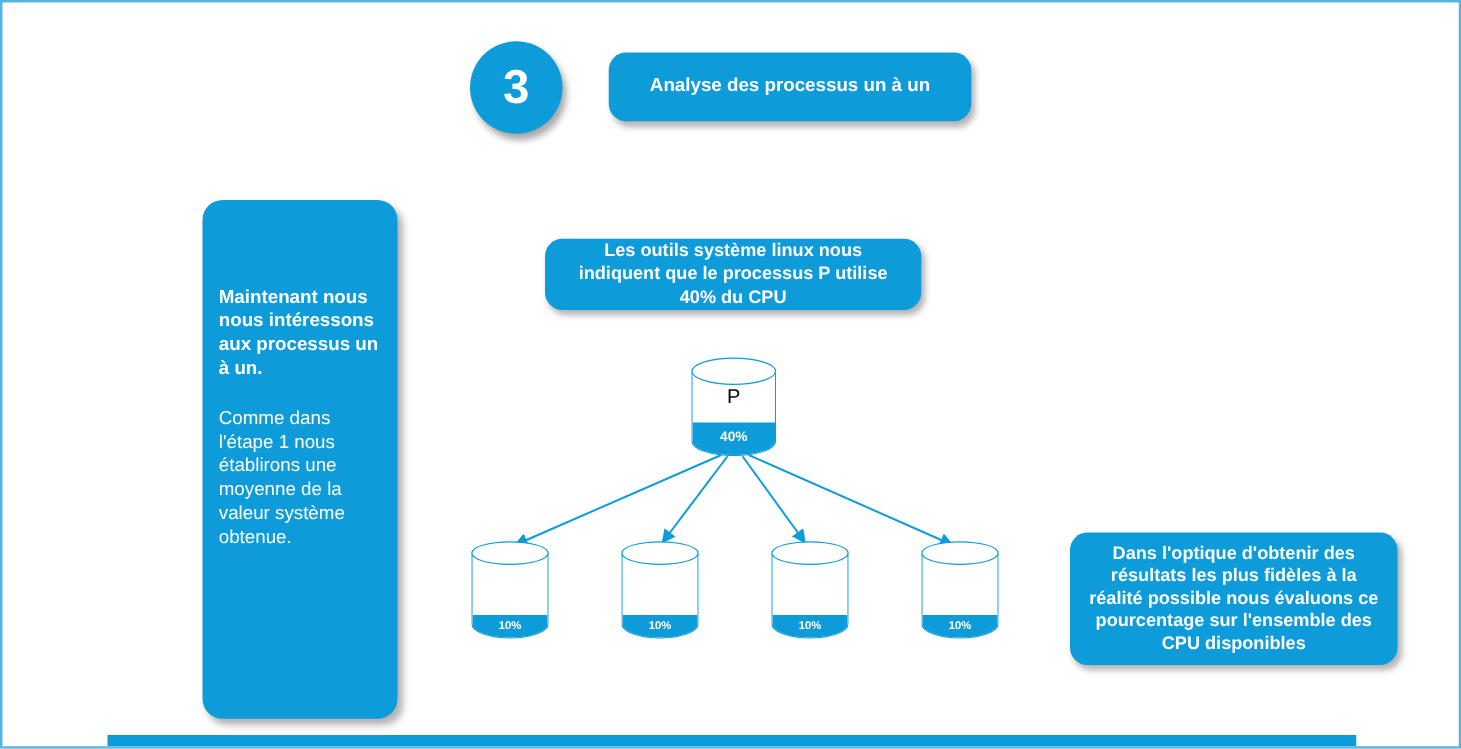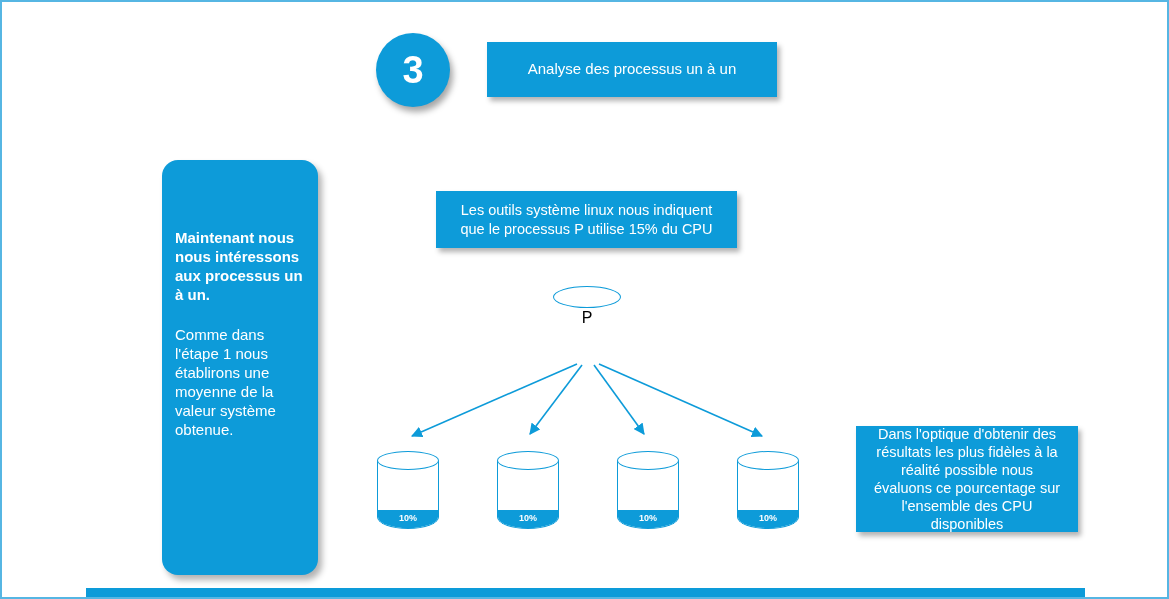--- a/index.html
+++ b/index.html
@@ -23,31 +23,32 @@
     background:var(--blue);
     color:#fff;font-size:38px;font-weight:bold;
     display:flex;align-items:center;justify-content:center;
     box-shadow:3px 5px 6px rgba(0,0,0,0.35);
   }
   
   .blue-box{
     position:absolute;
     background:var(--blue);
     color:#fff;
-    border-radius:0;
+    border-radius:14px;
     box-shadow:3px 4px 5px rgba(0,0,0,0.3);
     display:flex;align-items:center;justify-content:center;
     text-align:center;
     padding:8px 14px;
     font-size:15px;
     line-height:1.25;
+    font-weight:bold;
   }
   .title-box{left:485px;top:40px;width:290px;height:55px;}
   .info-box{left:434px;top:189px;width:301px;height:57px;font-size:14.5px;}
-  .right-box{left:854px;top:424px;width:222px;height:106px;font-size:14.5px;}
+  .right-box{left:854px;top:424px;width:262px;height:106px;font-size:14.5px;}
   
   .left-panel{
     position:absolute;left:160px;top:158px;width:156px;height:415px;
     background:var(--blue);border-radius:16px;
     box-shadow:4px 5px 6px rgba(0,0,0,0.3);
     color:#fff;
     padding:68px 12px 12px 13px;
     font-size:15px;line-height:1.27;
   }
   .left-panel .para-bold{font-weight:bold;margin-bottom:21px;}
@@ -74,21 +75,21 @@
     position:absolute;width:100%;text-align:center;
     color:#000;font-size:16px;
   }
   
   .cyl-main{left:551px;top:284px;width:68px;height:79px;}
   .cyl-main .cyl-body{top:11px;}
   .cyl-main .cyl-top{height:22px;}
   .cyl-main .cyl-band{height:26px;font-size:11px;line-height:24px;}
   .cyl-main .cyl-label{top:23px;}
   
-  .cyl-small{width:62px;height:78px;top:449px;padding-left:40px;}
+  .cyl-small{width:62px;height:78px;top:431px;padding-left:40px;}
   .cyl-small .cyl-body{top:10px;}
   .cyl-small .cyl-top{height:19px;}
   .cyl-small .cyl-band{height:18px;font-size:9px;line-height:16px;}
   
   .arrows{
     position:absolute;left:0;top:0;width:1169px;height:599px;
     pointer-events:none;
   }
   
   .footer-bar{
@@ -108,36 +109,39 @@
   <div class="blue-box title-box">
     <span>Analyse des processus un à un</span>
   </div>
 
   <div class="left-panel">
     <div class="para-bold">Maintenant nous nous intéressons aux processus un à un.</div>
     <div>Comme dans l'étape 1 nous établirons une moyenne de la valeur système obtenue.</div>
   </div>
 
   <div class="blue-box info-box">
-    <span>Les outils système linux nous indiquent que le processus P utilise 15% du CPU</span>
+    <span>Les outils système linux nous indiquent que le processus P utilise 40% du CPU</span>
   </div>
 
   <svg class="arrows" viewBox="0 0 1169 599" xmlns="http://www.w3.org/2000/svg">
     <defs>
       <marker id="arrowhead" viewBox="0 0 10 10" refX="9" refY="5" markerWidth="7" markerHeight="7" orient="auto">
         <path d="M0,0 L10,5 L0,10 z" fill="#0d9bd9"></path>
       </marker>
     </defs>
     <line x1="575" y1="362" x2="410" y2="434" stroke="#0d9bd9" stroke-width="1.6" marker-end="url(#arrowhead)"></line>
     <line x1="580" y1="363" x2="528" y2="432" stroke="#0d9bd9" stroke-width="1.6" marker-end="url(#arrowhead)"></line>
     <line x1="592" y1="363" x2="642" y2="432" stroke="#0d9bd9" stroke-width="1.6" marker-end="url(#arrowhead)"></line>
     <line x1="597" y1="362" x2="760" y2="434" stroke="#0d9bd9" stroke-width="1.6" marker-end="url(#arrowhead)"></line>
   </svg>
 
   <div class="cyl cyl-main">
+    <div class="cyl-body">
+      <div class="cyl-band">40%</div>
+    </div>
     <div class="cyl-top"></div>
     <div class="cyl-label">P</div>
   </div>
 
   <div class="cyl cyl-small" style="left:375px;">
     <div class="cyl-body">
       <div class="cyl-band">10%</div>
     </div>
     <div class="cyl-top"></div>
   </div>

